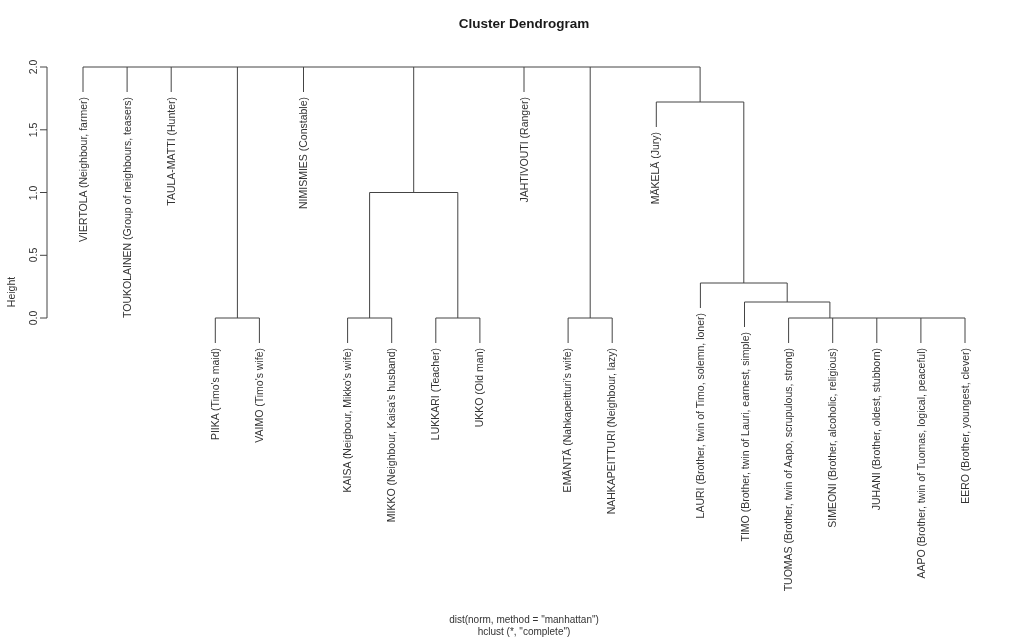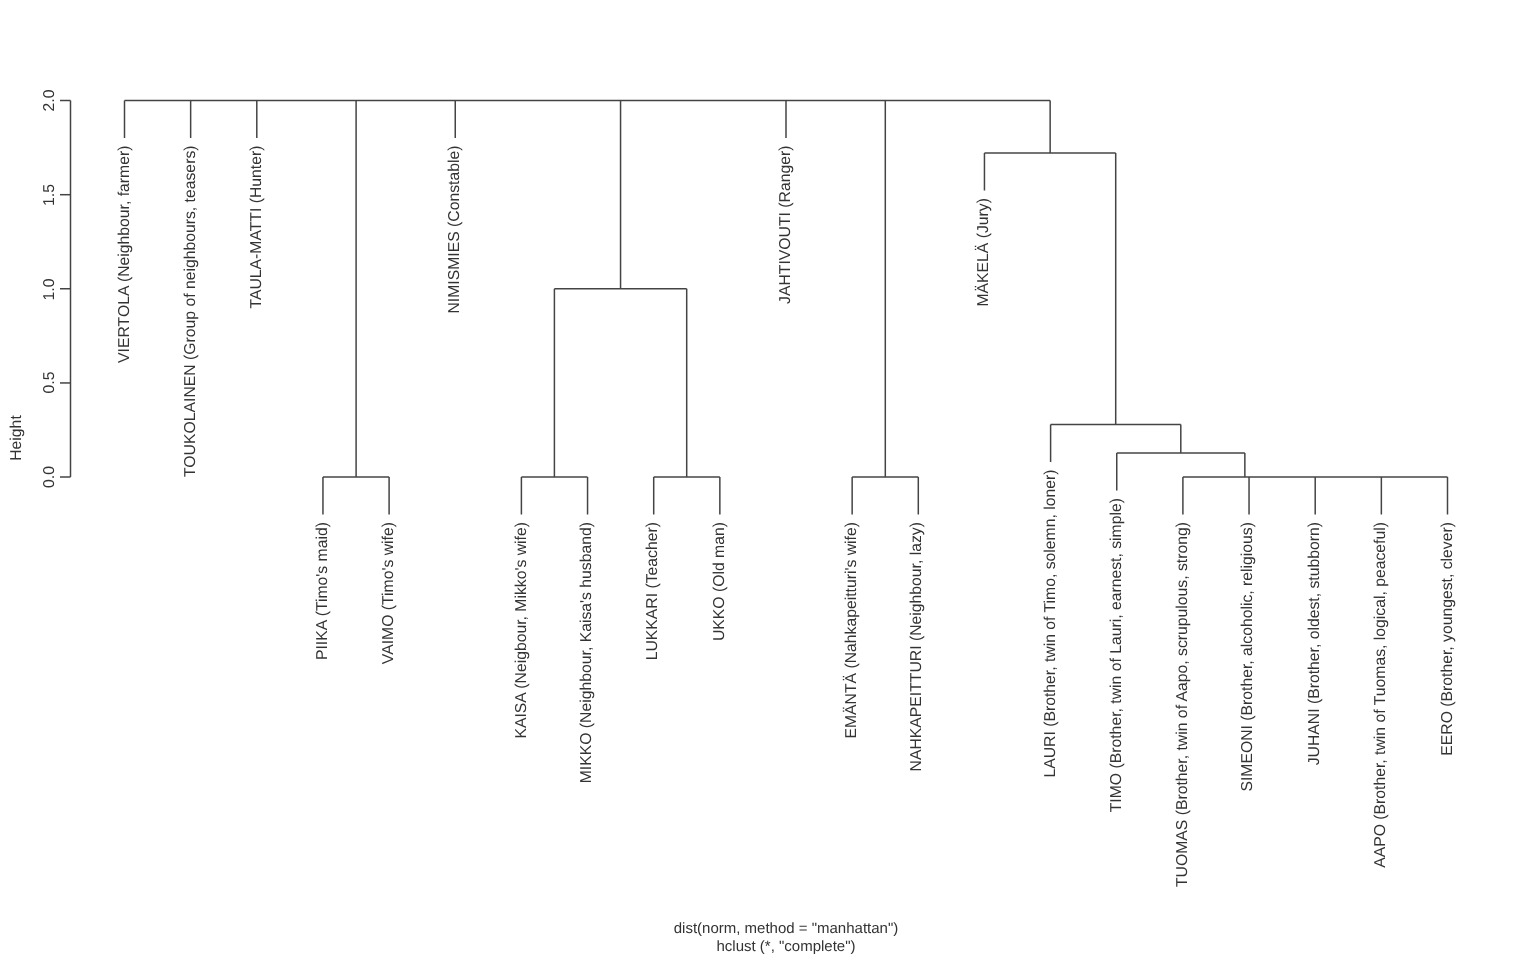--- a/index.html
+++ b/index.html
@@ -26,20 +26,21 @@
     display:flex; align-items:center; justify-content:center;
   }
   .center-anchor > span {
     white-space:nowrap; font-size:10.5px; color:#333; transform:rotate(-90deg);
   }
 </style>
 </head>
 <body>
 
 <div class="stage">
+  <div class="chart-title">Cluster Dendrogram</div>
 
   <svg class="lines" width="1024" height="640">
       <line x1="83" y1="67" x2="700.1" y2="67" stroke="#444444" stroke-width="1"></line>
       <line x1="83" y1="67" x2="83" y2="92" stroke="#444444" stroke-width="1"></line>
       <line x1="127.1" y1="67" x2="127.1" y2="92" stroke="#444444" stroke-width="1"></line>
       <line x1="171.2" y1="67" x2="171.2" y2="92" stroke="#444444" stroke-width="1"></line>
       <line x1="303.5" y1="67" x2="303.5" y2="92" stroke="#444444" stroke-width="1"></line>
       <line x1="524" y1="67" x2="524" y2="92" stroke="#444444" stroke-width="1"></line>
       <line x1="237.4" y1="67" x2="237.4" y2="318" stroke="#444444" stroke-width="1"></line>
       <line x1="215.3" y1="318" x2="259.4" y2="318" stroke="#444444" stroke-width="1"></line>

